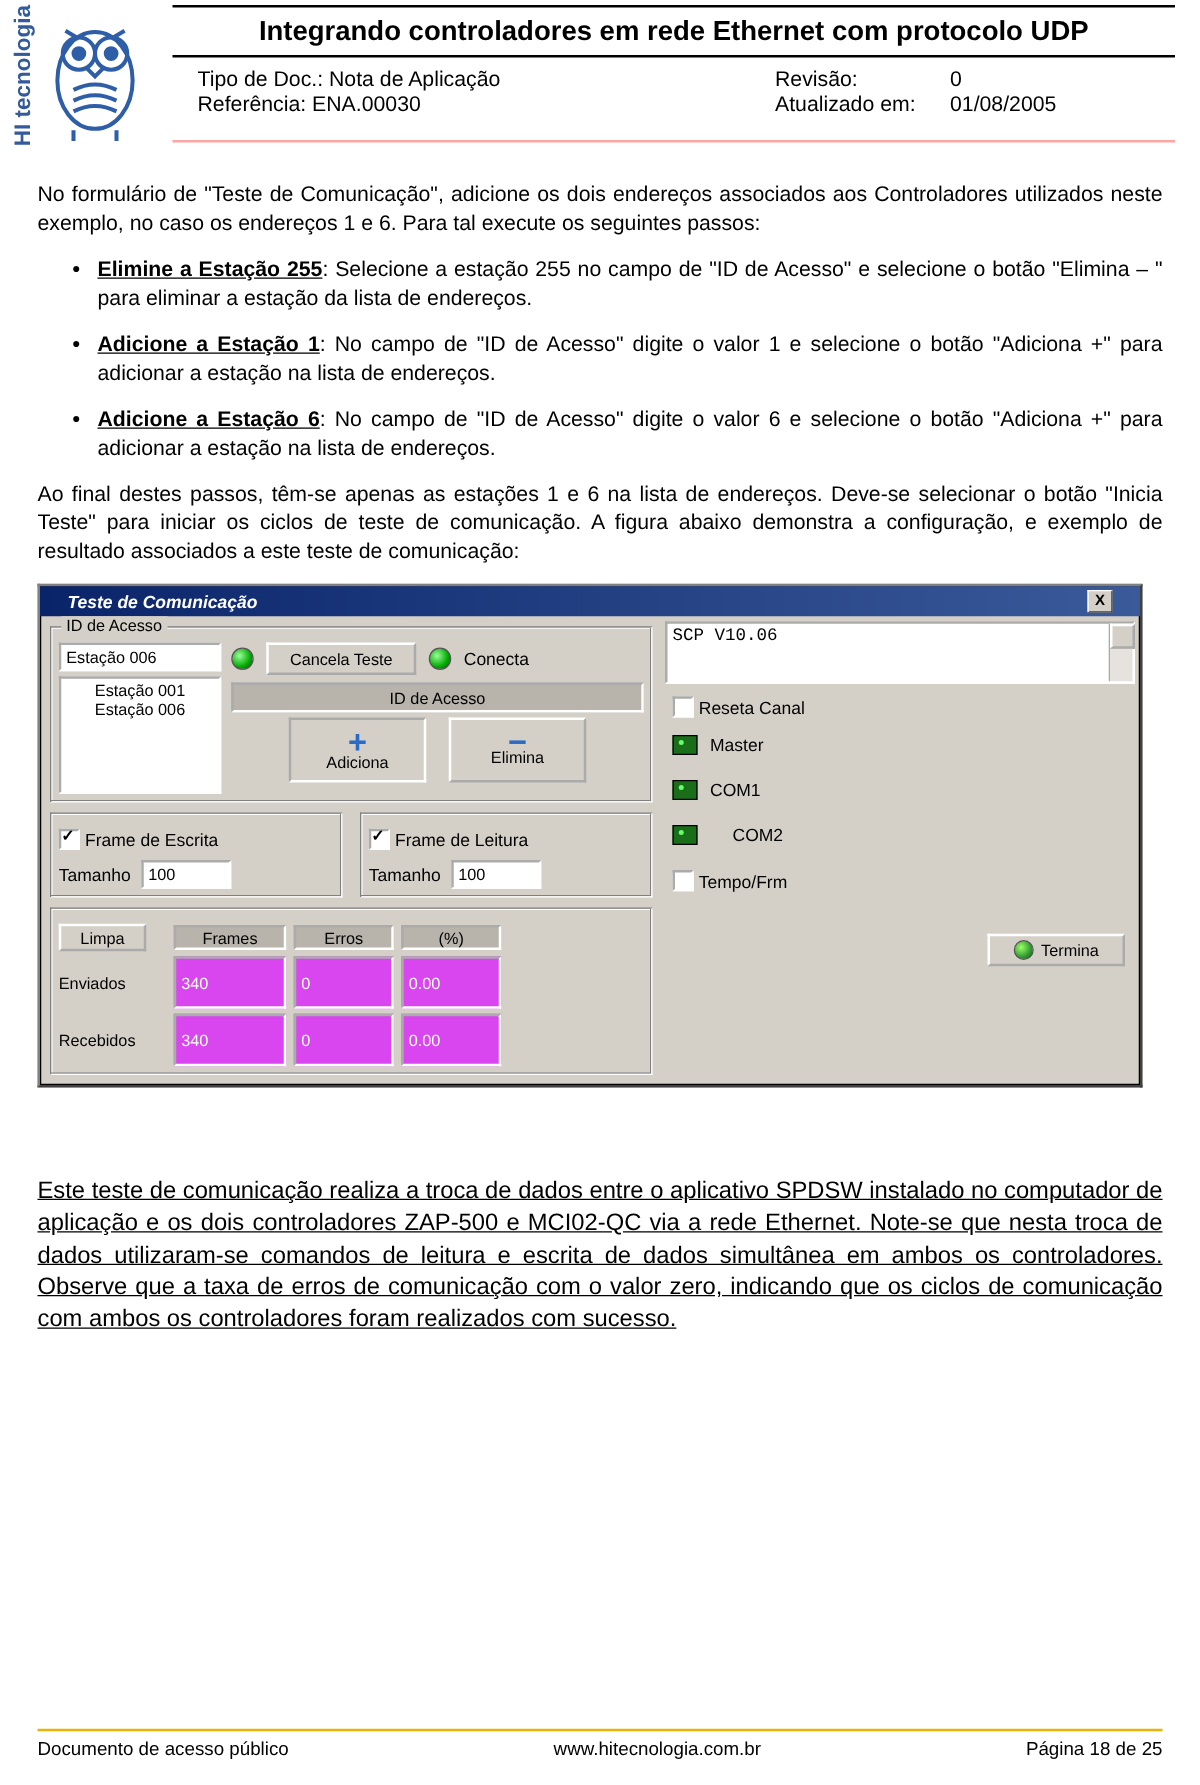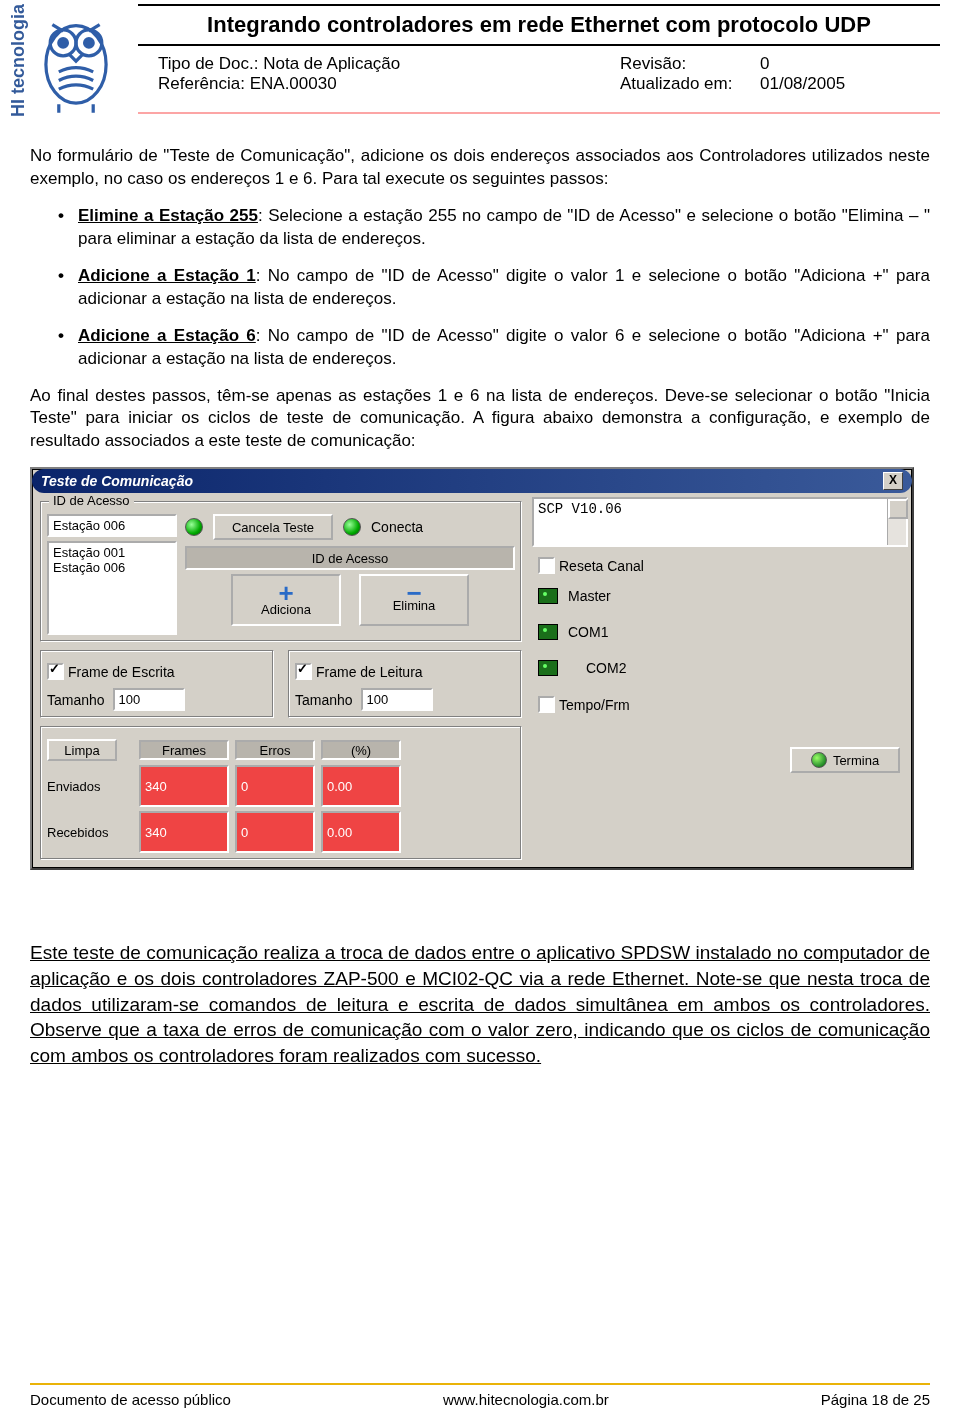--- a/index.html
+++ b/index.html
@@ -16,40 +16,40 @@
   .meta-row span.lbl { display:inline-block; }
   .content { padding:18px 30px 0 30px; font-size:17px; line-height:1.35; text-align:justify; }
   .content p { margin:0 0 14px 0; }
   ul.bullets { list-style:none; padding:0; margin:0 0 8px 0; }
   ul.bullets li { position:relative; padding-left:48px; margin-bottom:14px; }
   ul.bullets li:before { content:"•"; position:absolute; left:28px; font-weight:bold; }
   .u { text-decoration:underline; }
   .b { font-weight:bold; }
   .dialog-wrap { padding:0 30px; margin-top:6px; }
   .dialog { width:880px; background:#d4d0c8; border:2px solid #808080; border-right-color:#404040; border-bottom-color:#404040; box-shadow:0 0 0 1px #000 inset; font-family: Tahoma, Arial, sans-serif; font-size:14px; }
-  .dlg-title { background:linear-gradient(to right,#0a246a,#3a5a9a); color:#fff; font-weight:bold; font-style:italic; padding:3px 9px; display:flex; align-items:center;border-radius:12px; }
+  .dlg-title { background:linear-gradient(to right,#0a246a,#3a5a9a); color:#fff; font-weight:bold; font-style:italic; padding:3px 22px; display:flex; align-items:center; }
   .dlg-title .t { flex:1; }
   .dlg-close { width:18px; height:16px; background:#d4d0c8; border:1px solid #fff; border-right-color:#404040; border-bottom-color:#404040; text-align:center; font-weight:bold; font-size:12px; line-height:14px; color:#000; font-style:normal; }
   .dlg-body { display:flex; padding:4px; }
   .dlg-left { width:490px; }
   .dlg-right { flex:1; padding-left:6px; }
   .groupbox { border:1px solid #808080; border-right-color:#fff; border-bottom-color:#fff; box-shadow:inset -1px -1px 0 #808080, inset 1px 1px 0 #fff; margin:4px; position:relative; padding:12px 6px 6px 6px; }
   .groupbox .legend { position:absolute; top:-9px; left:8px; background:#d4d0c8; padding:0 4px; font-size:13px; }
   .sunken { border:2px inset #fff; background:#fff; font-size:13px; padding:2px 4px; color:#000; }
-  .listbox { height:86px; overflow:hidden; }
+  .listbox { height:86px; overflow:hidden;text-align:center; }
   .btn { display:inline-flex; align-items:center; justify-content:center; background:#d4d0c8; border:2px outset #fff; font-size:13px; padding:2px 6px; height:26px; box-sizing:border-box; }
   .btn-wide { width:120px; }
   .row { display:flex; align-items:center; }
   .led-green { width:16px; height:16px; border-radius:50%; background:radial-gradient(circle at 35% 35%, #9f9, #0a0 60%, #050); border:1px solid #555; }
   .led-chip { width:18px; height:14px; background:#1a6e1a; border:1px solid #000; position:relative; }
   .led-chip:before { content:""; position:absolute; left:4px; top:3px; width:4px; height:4px; background:#6f6; border-radius:50%; }
   .plus-icon { font-size:26px; font-weight:bold; color:#2a6bc7; line-height:18px; }
   .minus-icon { font-size:26px; font-weight:bold; color:#2a6bc7; line-height:10px; }
   .small-sunken { border:2px inset #fff; background:#d4d0c8; font-size:13px; padding:1px 4px; height:20px; box-sizing:border-box; display:flex; align-items:center; }
-  .dark-field { border:2px inset #fff; background:#ef4444; color:#fff; font-size:13px; padding:19px 4px; height:36px; box-sizing:border-box; display:flex; align-items:center; }
+  .dark-field { border:2px inset #fff; background:#d946ef; color:#fff; font-size:13px; padding:19px 4px; height:36px; box-sizing:border-box; display:flex; align-items:center; }
   .scroll-area { border:2px inset #fff; background:#fff; height:42px; position:relative; font-family:"Courier New",monospace; font-size:14px; padding:2px 4px; }
   .scroll-track { position:absolute; right:0; top:0; width:18px; height:100%; background:#e6e3de; border-left:1px solid #aaa; }
   .scroll-thumb { width:16px; height:16px; background:#d4d0c8; border:2px outset #fff; }
   .checkbox { width:13px; height:13px; border:2px inset #fff; background:#fff; display:inline-block; vertical-align:middle; margin-right:4px; position:relative; }
   .check-mark:after { content:"✓"; position:absolute; top:-4px; left:0; font-size:13px; font-weight:bold; color:#000; }
   .stats-grid { display:grid; grid-template-columns: 86px 90px 80px 80px; gap:4px 6px; align-items:center; }
   .label-sunk { font-size:13px; }
   .term-btn { display:flex; align-items:center; gap:6px; }
   .circle-ok { width:14px; height:14px; border-radius:50%; background:radial-gradient(circle at 35% 35%,#9f6,#393 60%,#060); border:1px solid #555; }
   .footer { position:absolute; bottom:20px; left:0; right:0; padding:0 30px; }

